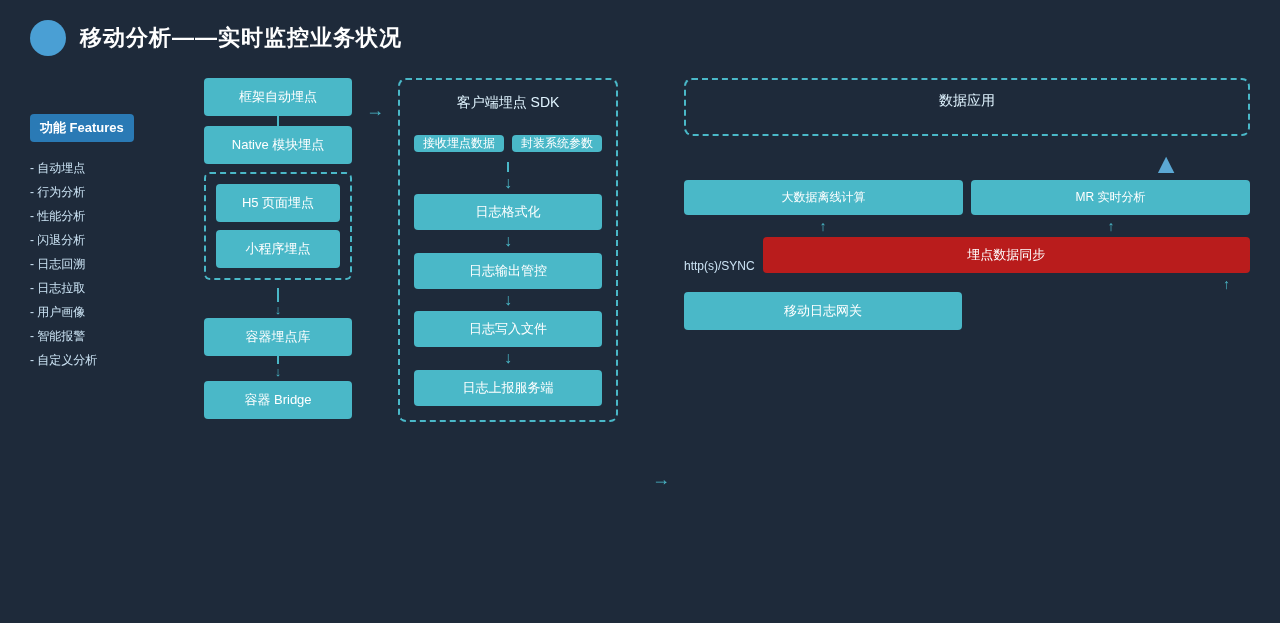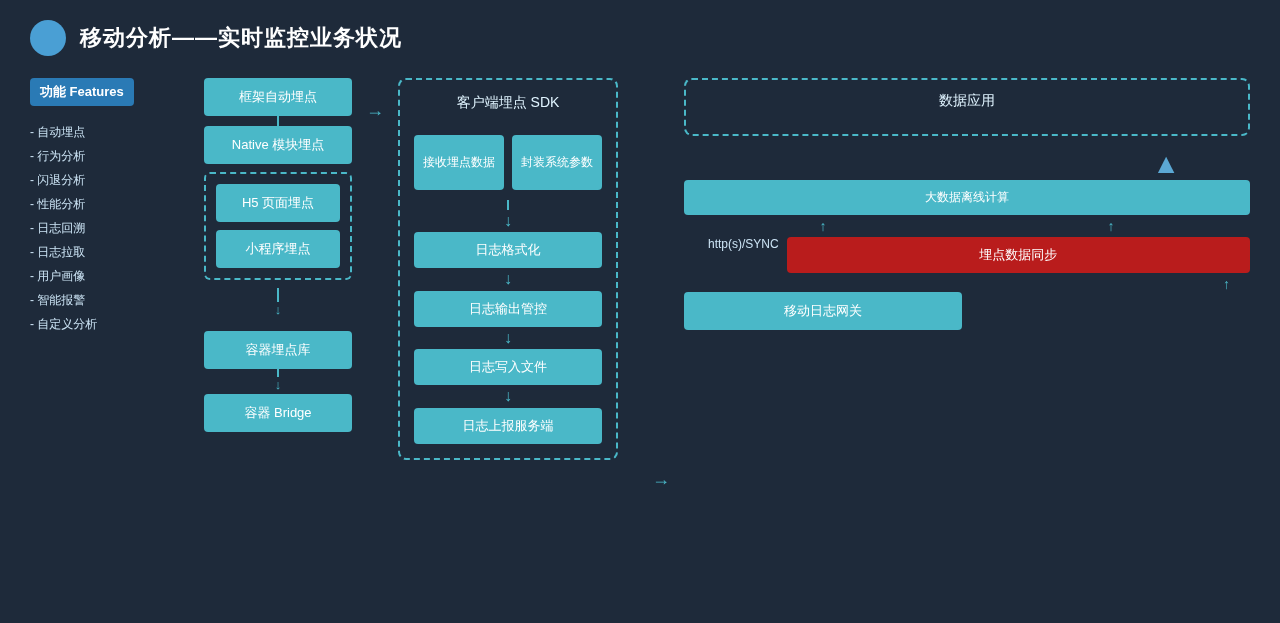--- a/index.html
+++ b/index.html
@@ -41,20 +41,21 @@
       font-weight: bold;
       color: #fff;
       letter-spacing: 1px;
     }
 
     
     .features-panel {
       width: 140px;
       flex-shrink: 0;
       margin-right: 20px;
+      margin-top: 36px;
     }
     .features-label {
       background: #2a7ab5;
       border-radius: 4px;
       padding: 5px 10px;
       font-size: 13px;
       font-weight: bold;
       margin-bottom: 14px;
       display: inline-block;
     }
@@ -96,21 +97,21 @@
       font-weight: 500;
     }
     .sdk-top-row {
       display: flex;
       gap: 8px;
       margin-bottom: 10px;
     }
     .sdk-top-row .teal-box {
       flex: 1;
       font-size: 12px;
-      padding: 19px 4px;
+      padding: 0 4px;
     }
     .sdk-flow {
       display: flex;
       flex-direction: column;
       align-items: center;
       gap: 0;
     }
     .sdk-box {
       background: #4ab8c8;
       border-radius: 4px;
@@ -228,22 +229,22 @@
     <span class="title-text">移动分析——实时监控业务状况</span>
   </div>
 
   <div class="layout-grid">
 
     <div class="features-panel">
       <div class="features-label">功能 Features</div>
       <ul class="features-list">
         <li>自动埋点</li>
         <li>行为分析</li>
+        <li>性能分析</li>
         <li>闪退分析</li>
-        <li>性能分析</li>
         <li>日志回溯</li>
         <li>日志拉取</li>
         <li>用户画像</li>
         <li>智能报警</li>
         <li>自定义分析</li>
       </ul>
     </div>
 
     <div class="src-col">
 
@@ -254,21 +255,21 @@
       </div>
 
       <div class="src-dashed-group">
         <div class="teal-box">H5 页面埋点</div>
         <div class="teal-box">小程序埋点</div>
       </div>
 
       <div class="src-lower">
         <div style="height:14px; width:2px; background:#4ab8c8;"></div>
         <div class="small-arrow">↓</div>
-        <div class="teal-box" style="width:100%; margin-top:13px;">容器埋点库</div>
+        <div class="teal-box" style="width:100%; margin-top:0;">容器埋点库</div>
         <div style="height:8px; width:2px; background:#4ab8c8; margin-top:0;"></div>
         <div class="small-arrow">↓</div>
         <div class="teal-box" style="width:100%; margin-top:2px;">容器 Bridge</div>
       </div>
     </div>
 
     <div style="display:flex; align-items:flex-start; padding-top: 22px; flex-shrink:0; color:#4ab8c8; font-size:18px;">→</div>
 
     <div class="sdk-panel" style="position:relative;">
       <div class="sdk-title">客户端埋点 SDK</div>
@@ -299,28 +300,29 @@
       <div class="data-app-panel">
         <div class="data-app-title">数据应用</div>
       </div>
 
       <div class="upward-arrow-container">
         <span style="color:#5ba8d4; font-size:28px; line-height:1; display:block; margin-right:60px;">▲</span>
       </div>
 
       <div class="compute-row">
         <div class="teal-box">大数据离线计算</div>
+        <div class="teal-box">MR 实时分析</div>
       </div>
 
       <div style="display:flex; gap:10px;">
         <div style="flex:1; display:flex; justify-content:center; color:#4ab8c8; font-size:14px; padding:3px 0;">↑</div>
         <div style="flex:1; display:flex; justify-content:center; color:#4ab8c8; font-size:14px; padding:3px 0;">↑</div>
       </div>
 
-      <div style="display:flex; align-items:flex-start; gap:8px;margin-left:24px;">
+      <div style="display:flex; align-items:flex-end; gap:8px;">
         <span style="font-size:12px; color:#cce4f5; white-space:nowrap; flex-shrink:0;">http(s)/SYNC</span>
         <div class="sync-box">埋点数据同步</div>
       </div>
 
       <div style="display:flex; justify-content:flex-end; padding-right:20px; color:#4ab8c8; font-size:14px; padding-top:3px;">↑</div>
 
       <div>
         <div style="display:flex; justify-content:flex-start;">
           <div class="teal-box" style="width:calc(50% - 5px);">移动日志网关</div>
         </div>

